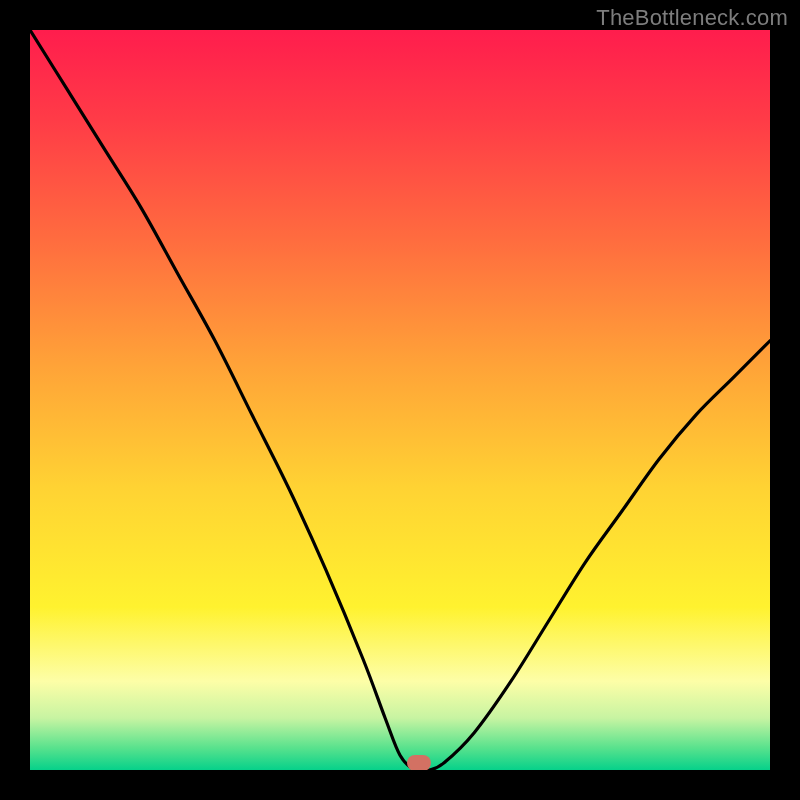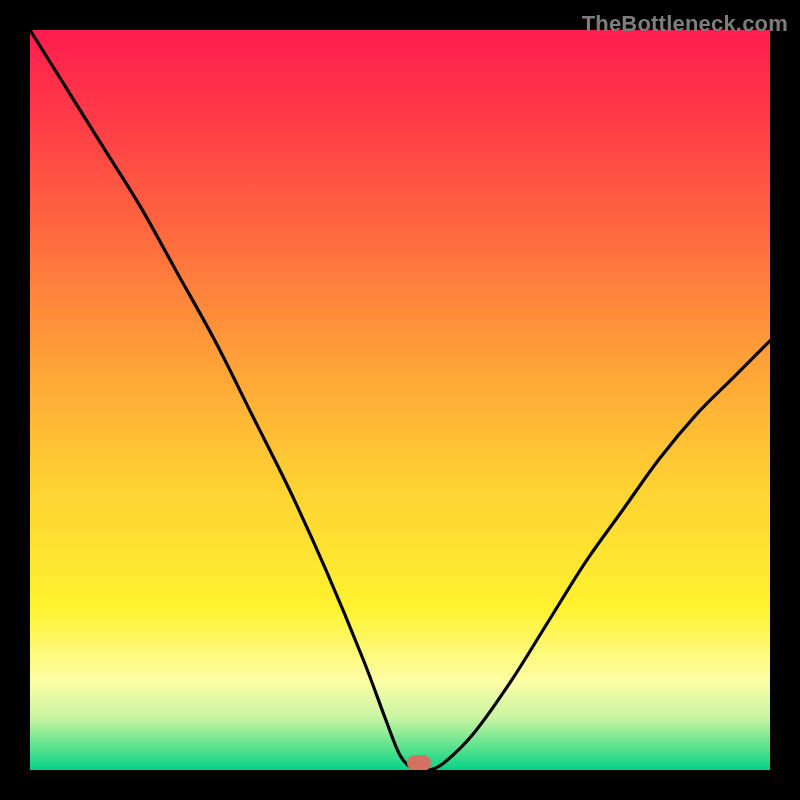--- a/index.html
+++ b/index.html
@@ -54,25 +54,25 @@
   .marker {
     position: absolute;
     width: 24px;
     height: 16px;
     border-radius: 8px;
     background: #d37163;
     transform: translate(-50%, -50%);
   }
   .watermark {
     position: absolute;
-    top: 11px;
+    top: 5px;
     right: 12px;
     color: #7d7d7d;
     font-size: 22px;
-    font-weight: 700;
+    font-weight: 400;
     letter-spacing: 0.2px;
     user-select: none;
   }
 </style>
 </head>
 <body>
 
 <div class="frame">
 
   <div class="plot-area">

